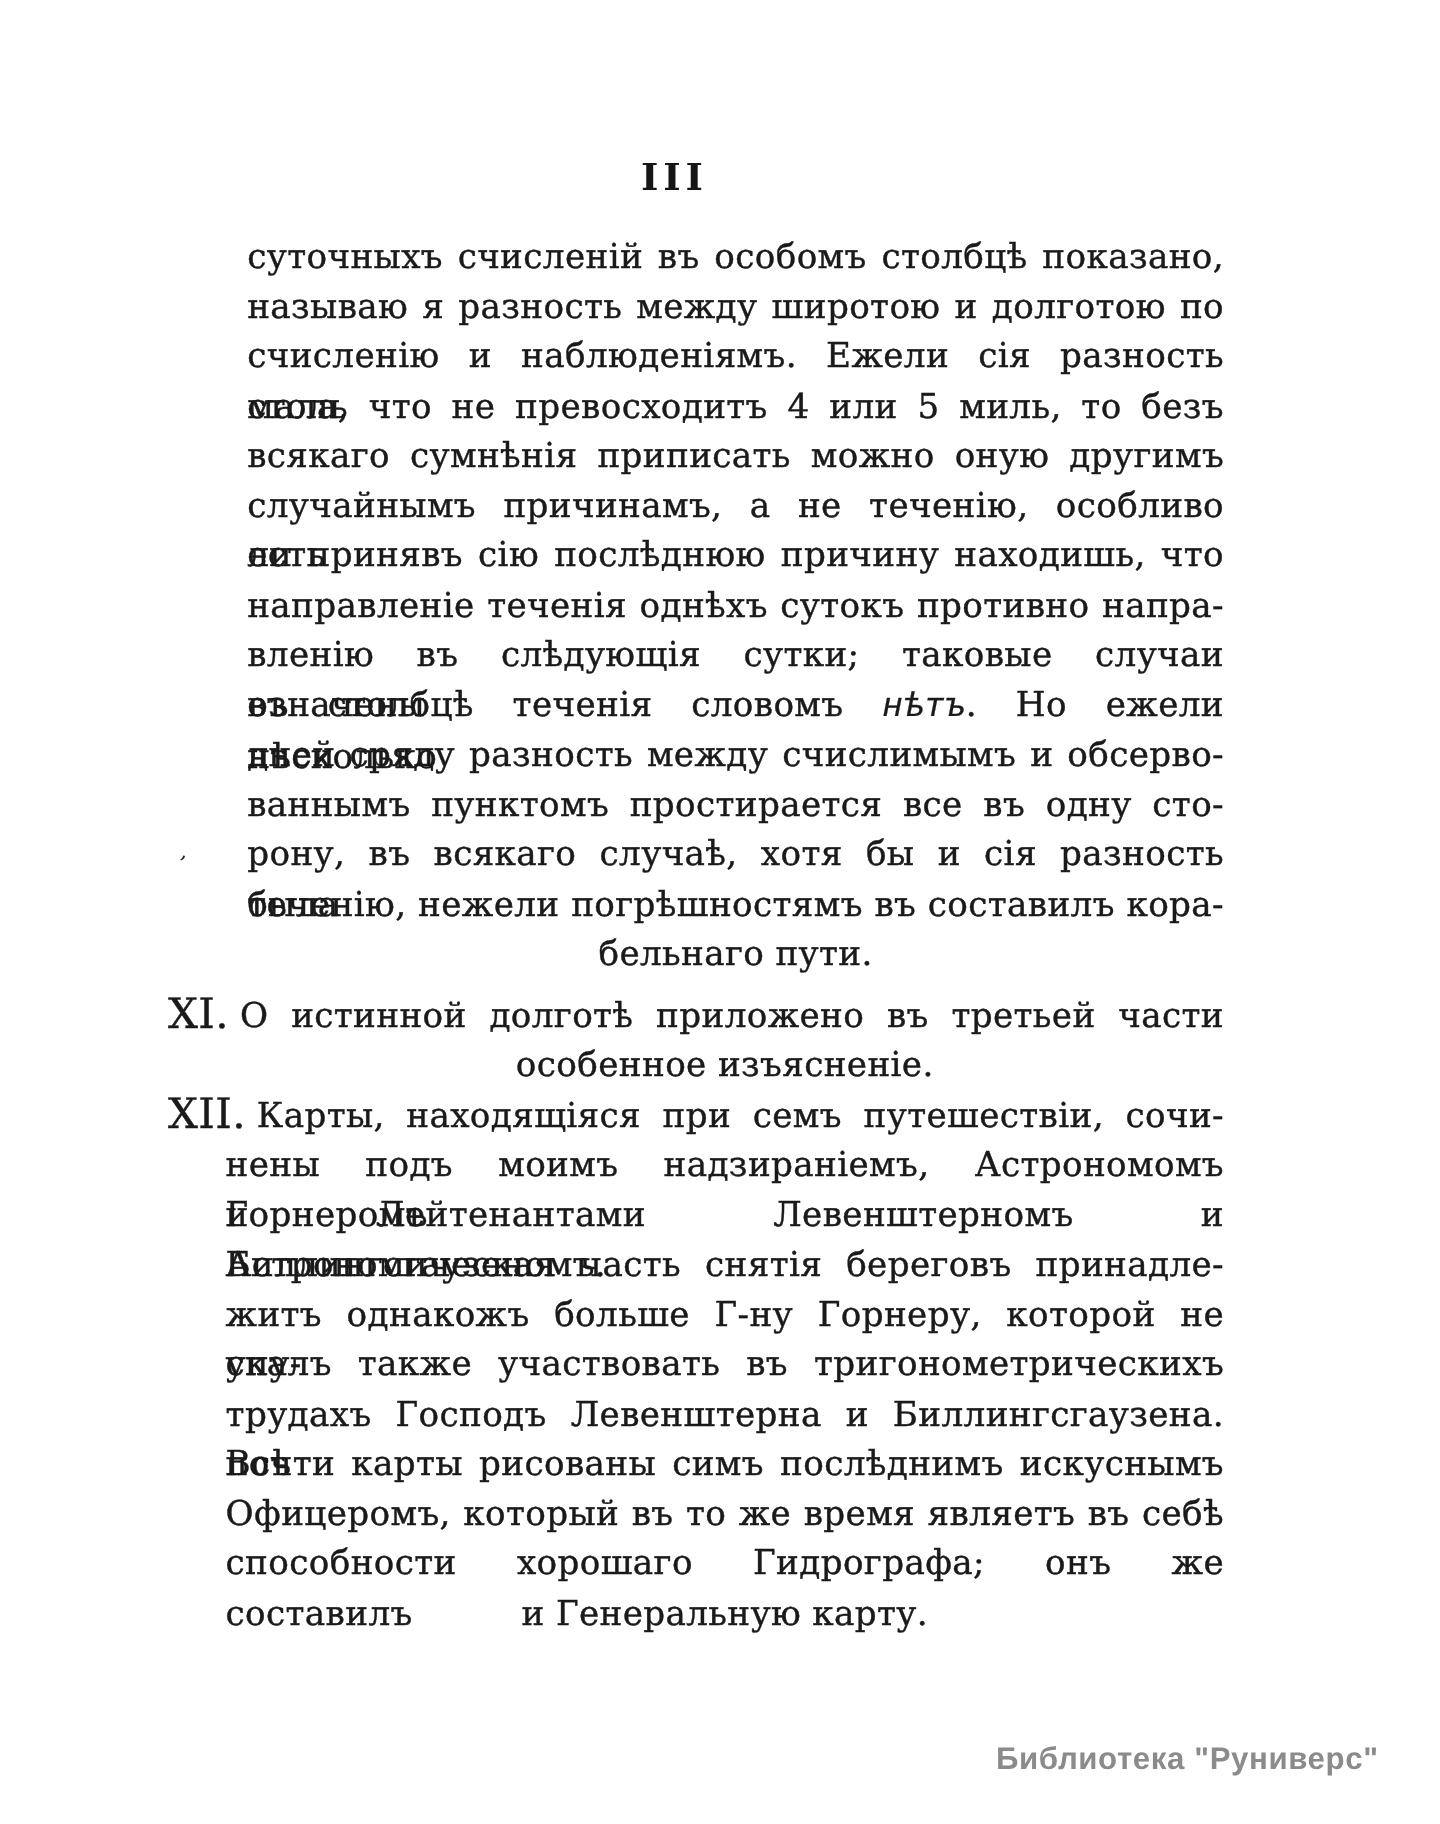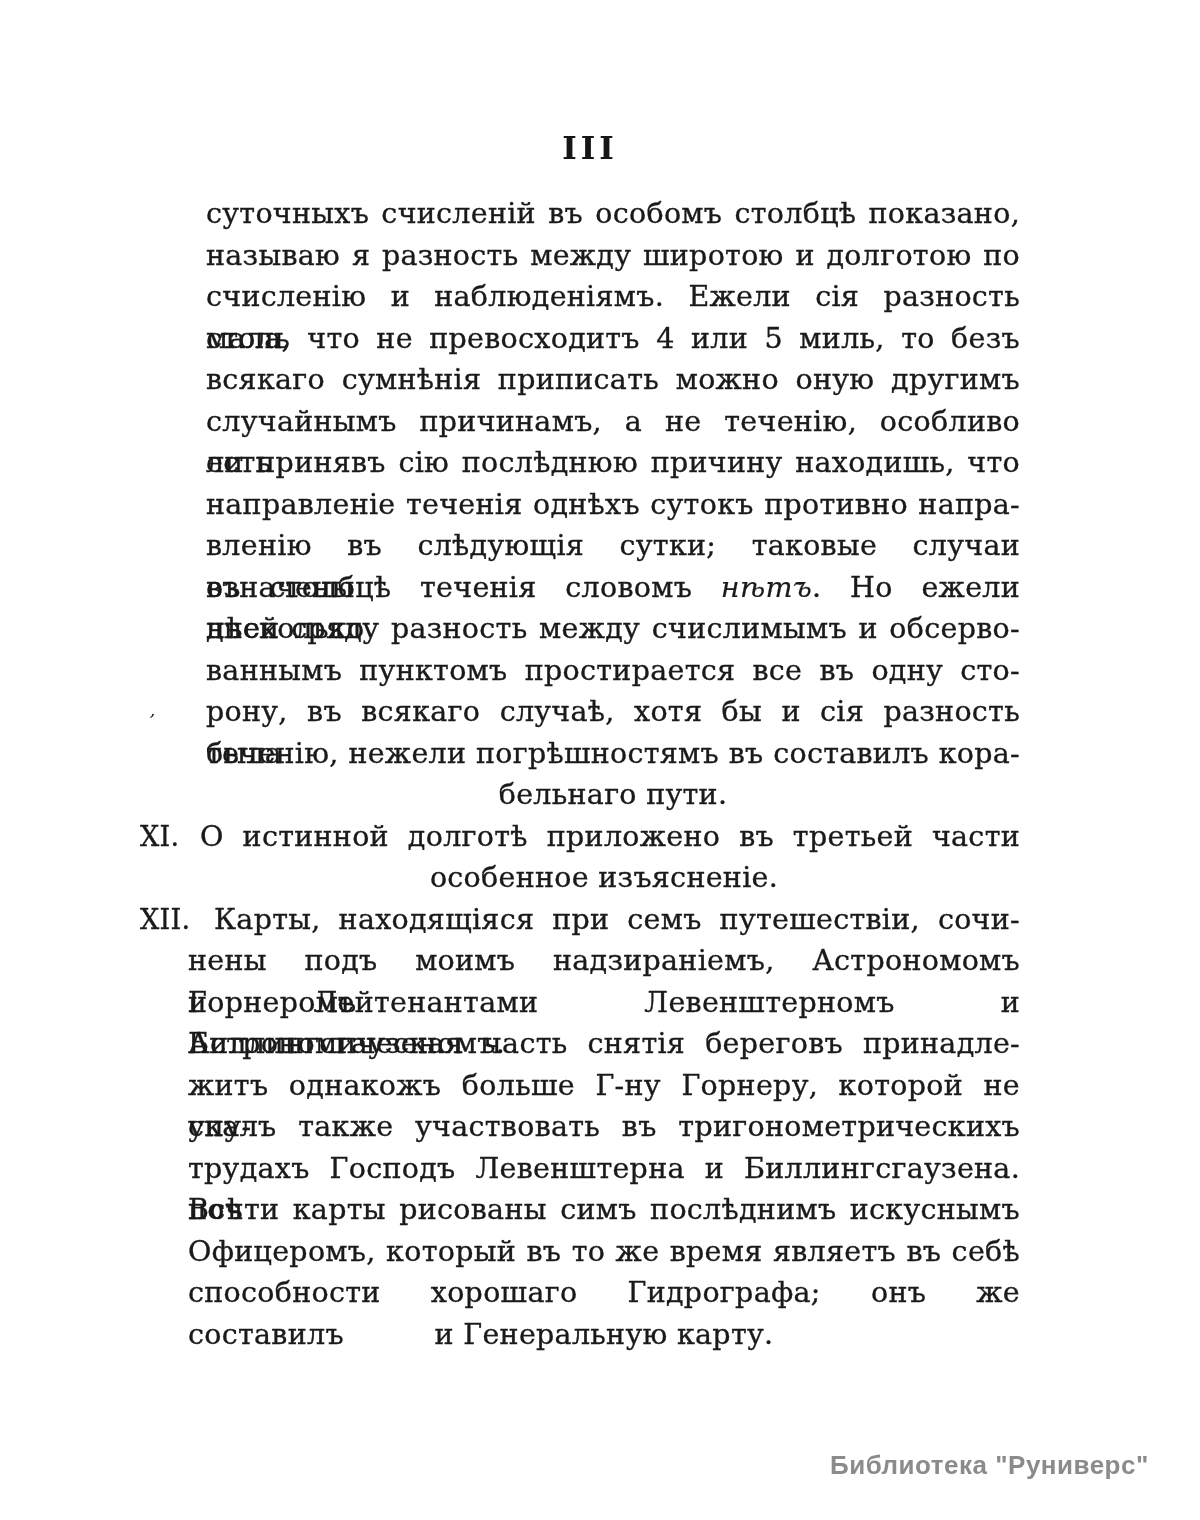--- a/index.html
+++ b/index.html
@@ -13,21 +13,21 @@
   .page {
     position: relative;
     width: 1200px;
     height: 1520px;
     background: #ffffff;
     font-family: "DejaVu Serif", "Liberation Serif", serif;
     color: #1a1a1a;
   }
   .page-number {
     position: absolute;
-    left: 520px;
+    left: 492px;
     top: 130px;
     width: 140px;
     text-align: center;
     font-size: 31px;
     font-weight: bold;
     letter-spacing: 4px;
     color: #161616;
   }
   .textblock {
     position: absolute;
@@ -45,34 +45,35 @@
     white-space: nowrap;
     text-align: center;
   }
   .line.j {
     white-space: normal;
     text-align: justify;
     text-align-last: justify;
   }
   .old-italic {
     font-style: italic;
+    font-family: Liberation Mono, monospace;
     -webkit-text-stroke: 0.2px #1a1a1a;
   }
   .item {
     position: relative;
     margin-left: -18px; 
   }
   .item .numeral {
     position: absolute;
     left: -48px;
     top: 0;
-    font-size: 27px;
+    font-size: 35px;
     line-height: 41.5px;
   }
-  .item .first.xi  { text-indent: 12px; }
+  .item .first.xi  { text-indent: 12px; margin-top: 10px; }
   .item .first.xii { text-indent: 26px; }
   .margin-mark {
     position: absolute;
     left: 151px;
     top: 699px;
     font-size: 18px;
     color: #2a2a2a;
     transform: rotate(12deg);
   }
   .watermark {

